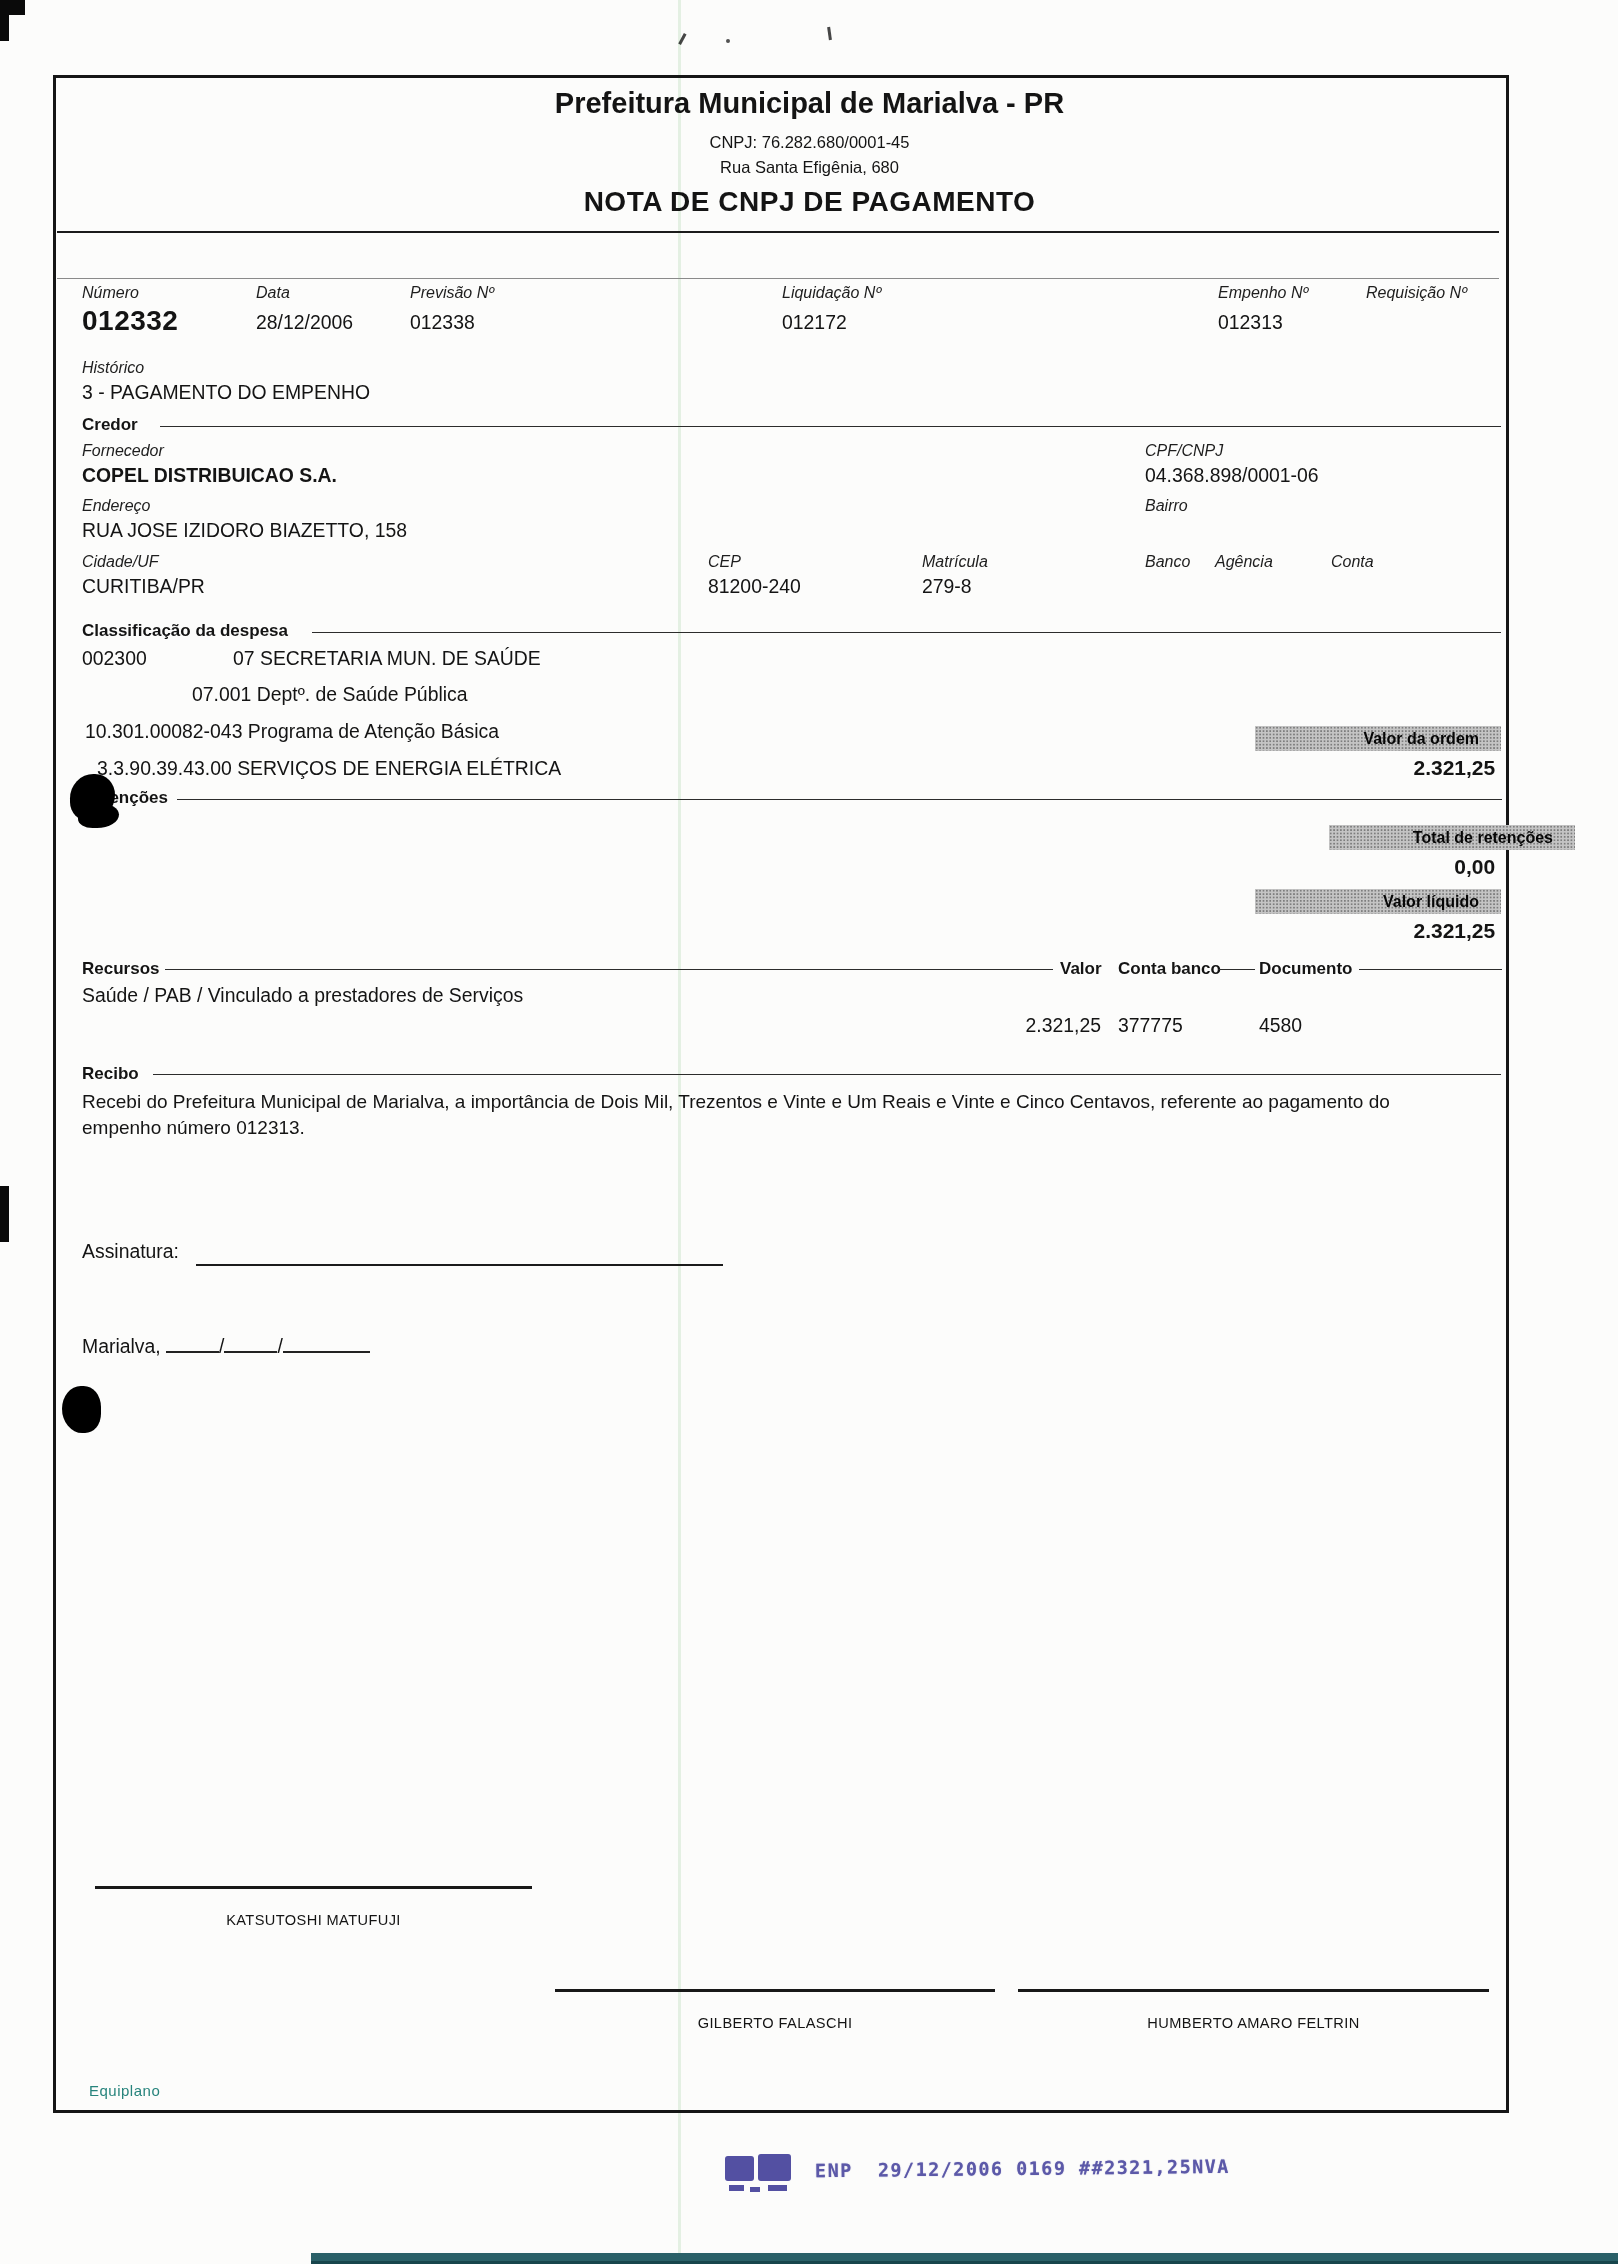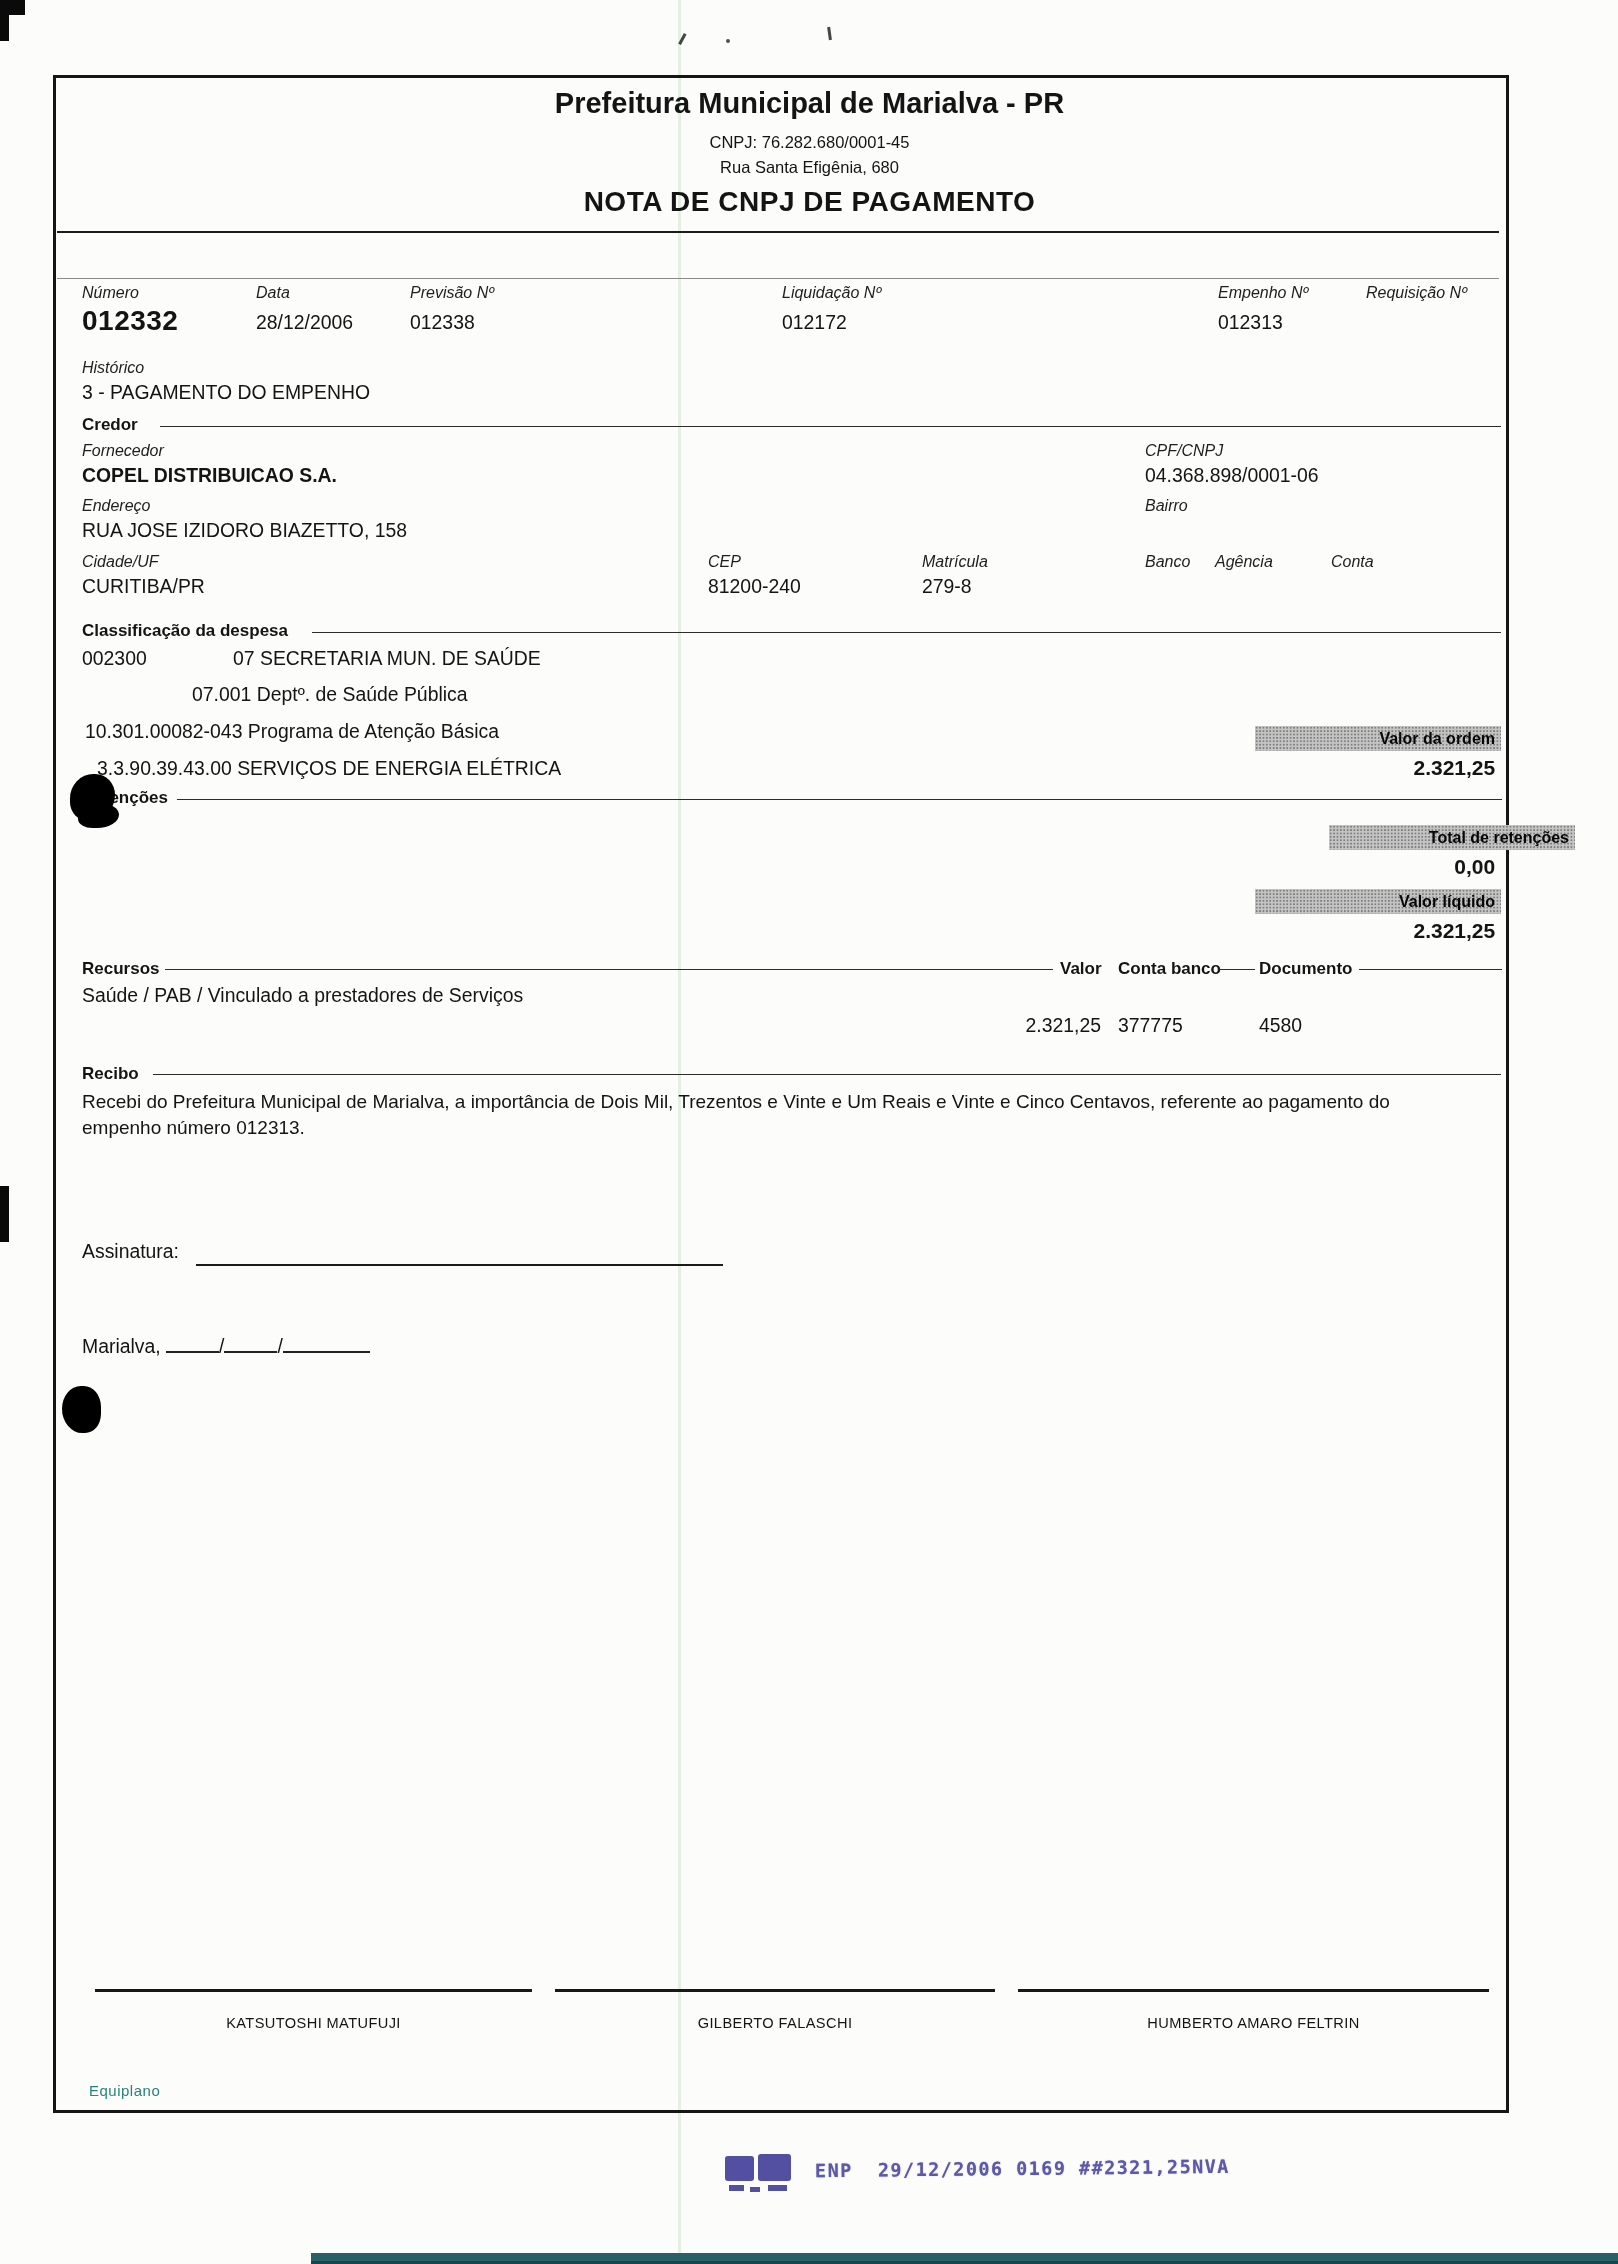--- a/index.html
+++ b/index.html
@@ -16,21 +16,21 @@
   .sec{font-weight:bold;font-size:17px;white-space:nowrap;}
   .rule{position:absolute;height:0;border-top:1.9px solid #2c2c2c;}
   .rule-thin{position:absolute;height:0;border-top:1px solid #8a8a8a;}
   .rule-heavy{position:absolute;height:0;border-top:2.9px solid #1b1b1b;}
   .bar{
     position:absolute;width:246px;height:25px;box-sizing:border-box;
     background-color:#c4c4c4;
     background-image:radial-gradient(#7d7d7d 0.9px, rgba(0,0,0,0) 1.1px);
     background-size:3.4px 3.4px;
     text-align:right;font-weight:bold;font-size:16px;line-height:25px;
-    padding-right:6px;color:#060606;white-space:nowrap;
+    padding-right:22px;color:#060606;white-space:nowrap;
   }
   .barval{position:absolute;width:246px;box-sizing:border-box;text-align:right;
           font-weight:bold;font-size:21px;padding-right:5.8px;white-space:nowrap;}
   .blob{position:absolute;background:#000;}
   .sig{position:absolute;border-top:3.9px solid #181818;text-align:center;
        font-size:14.6px;padding-top:23px;letter-spacing:0.4px;white-space:nowrap;}
   .blank{display:inline-block;border-bottom:2.9px solid #222;height:17.5px;
          vertical-align:baseline;}
   .header-center{position:absolute;left:0;width:100%;text-align:center;white-space:nowrap;}
   .stamp-text{
@@ -155,21 +155,21 @@
 <div class="abs val" style="left:82px;top:1240px;">Assinatura:</div>
 <div class="rule-heavy" style="left:196px;top:1264px;width:527px;border-top-width:2.9px;"></div>
 
 <div class="abs val" style="left:82px;top:1333px;">
   <span>Marialva,</span>
   <span class="blank" style="width:53px;"></span><span>/</span><span class="blank" style="width:53px;"></span><span>/</span><span class="blank" style="width:87px;"></span>
 </div>
 
 <div class="blob" style="left:62px;top:1386px;width:39px;height:47px;border-radius:52% 48% 44% 56%;"></div>
 
-<div class="sig" style="left:95px;top:1989px;width:437px;text-align:center;">KATSUTOSHI MATUFUJI</div>
+<div class="sig" style="left:95px;top:1886px;width:437px;text-align:center;">KATSUTOSHI MATUFUJI</div>
 <div class="sig" style="left:555px;top:1989px;width:440px;">GILBERTO FALASCHI</div>
 <div class="sig" style="left:1018px;top:1989px;width:471px;">HUMBERTO AMARO FELTRIN</div>
 
 <div class="footer-vendor">Equiplano</div>
 
 <div class="stamp-logo">
   <div style="left:0;top:1.9px;width:29px;height:25px;border-radius:2.9px;"></div>
   <div style="left:33px;top:0;width:33px;height:27px;border-radius:2.9px;"></div>
   <div style="left:3.9px;top:31px;width:15.5px;height:5.8px;"></div>
   <div style="left:25px;top:33px;width:9.7px;height:4.9px;"></div>

